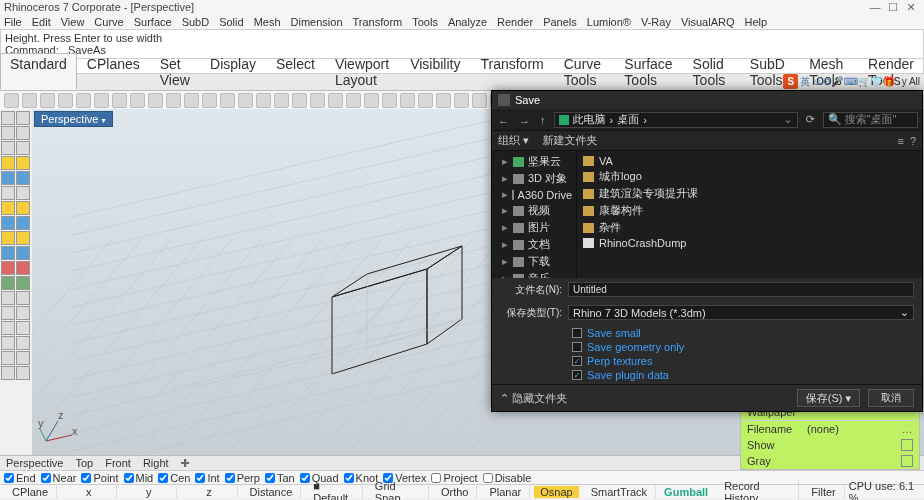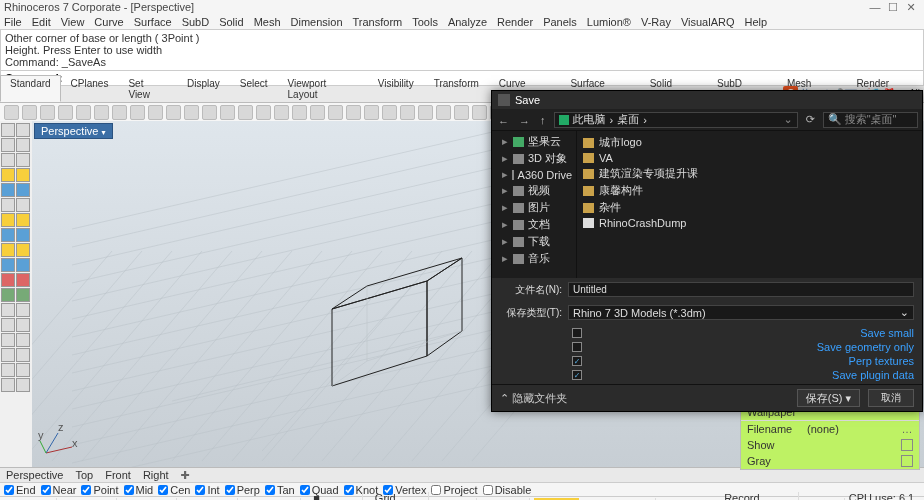--- a/index.html
+++ b/index.html
@@ -14,21 +14,21 @@
 .menubar { height:15px; background:#f5f5f5; display:flex; align-items:center; padding:0 4px; gap:10px; font-size:11px; color:#333; }
 .menubar span { cursor:default; }
 
 
 .cmdhist { background:#fff; border:1px solid #ccc; padding:2px 4px; font-size:10px; line-height:12px; color:#333; }
 .cmdline { background:#fff; border:1px solid #ccc; border-top:none; padding:2px 4px; font-size:10px; height:15px; display:flex; align-items:center; }
 .cmdline b { font-weight:bold; margin-right:4px; }
 
 
 .tabpanels { height:17px; display:flex; align-items:flex-end; background:#e9e9e9; border-bottom:1px solid #bbb; position:relative; }
-.tabpanels .tab { padding:2px 9px 1px; font-size:10px; color:#333; border:1px solid transparent; cursor:default; }
+.tabpanels .tab { padding:2px 9px 1px; font-size:14px; color:#333; border:1px solid transparent; cursor:default; }
 .tabpanels .tab.sel { background:#f6f6f6; border:1px solid #bbb; border-bottom-color:#f6f6f6; }
 .tabpanels .ime { position:absolute; right:4px; top:0; display:flex; gap:2px; align-items:center; }
 .tabpanels .ime .simg { width:15px; height:15px; background:#e6501e; color:#fff; display:flex; align-items:center; justify-content:center; font-size:10px; font-weight:bold; border-radius:2px; }
 .tabpanels .ime span { font-size:10px; color:#3b6ea5; }
 
 
 .toolbar { height:18px; background:#f6f6f6; padding:1px 4px; display:flex; gap:3px; align-items:center; }
 .toolbar .ico { width:15px; height:15px; background:#d8d8d8; border:1px solid #bbb; border-radius:2px; }
 
 
@@ -94,21 +94,21 @@
 .savedlg .tree .tn .fico.d { background:#4a6; }
 .savedlg .tree .tn .fico.p { background:#888; }
 .savedlg .files { flex:1; background:#1d1d1d; padding:3px 6px; }
 .savedlg .files .fi { display:flex; align-items:center; gap:5px; padding:1px 0; font-size:10px; color:#ddd; }
 .savedlg .files .fi .fico { width:11px; height:10px; background:#caa24a; }
 .savedlg .files .fi .fico.f { background:#ddd; }
 .savedlg .fieldrow { display:flex; align-items:center; padding:4px 8px; gap:6px; background:#2b2b2b; }
 .savedlg .fieldrow .flbl { width:62px; text-align:right; color:#ddd; font-size:10px; }
 .savedlg .fieldrow .finp { flex:1; height:15px; background:#191919; border:1px solid #444; color:#ddd; padding:0 4px; font-size:10px; }
 .savedlg .opts { padding:2px 8px 2px 80px; background:#2b2b2b; }
-.savedlg .opts .orow { display:flex; align-items:center; gap:13px; padding:1px 0; font-size:10px;justify-content:space-between; }
+.savedlg .opts .orow { display:flex; align-items:center; gap:5px; padding:1px 0; font-size:10px; }
 .savedlg .opts .orow .ck { width:10px; height:10px; border:1px solid #888; background:#191919; display:flex; align-items:center; justify-content:center; color:#5ad; font-size:8px; }
 .savedlg .opts .orow.on .ck::after { content:"✓"; }
 .savedlg .opts .orow .otxt { color:#3aa0ff; }
 .savedlg .footer { display:flex; align-items:center; padding:4px 8px; background:#2b2b2b; border-top:1px solid #111; }
 .savedlg .footer .hidef { color:#ccc; font-size:10px; display:flex; align-items:center; gap:3px; }
 .savedlg .footer .btns { margin-left:auto; display:flex; gap:8px; }
 .savedlg .footer .dbtn { min-width:46px; height:18px; background:#333; border:1px solid #555; color:#ddd; font-size:10px; display:flex; align-items:center; justify-content:center; padding:0 8px; }
 </style>
 </head>
 <body>
@@ -136,21 +136,20 @@
     <span>Analyze</span>
     <span>Render</span>
     <span>Panels</span>
     <span>Lumion®</span>
     <span>V-Ray</span>
     <span>VisualARQ</span>
     <span>Help</span>
   </div>
 
 <div class="cmdhist" id="cmdhist">
-    <div>Other corner of base or length ( 3Point )</div>
     <div>Height. Press Enter to use width</div>
     <div>Command: _SaveAs</div>
   </div>
 <div class="cmdline">
   <b>Command:</b>
 </div>
 
 <div class="tabpanels">
   <div id="tabstrip" style="display:flex">
       <div class="tab sel">Standard</div>
@@ -464,20 +463,28 @@
       <span>›</span>
       <span style="flex:1"></span>
       <span style="color:#888">⌄</span>
     </div>
     <span class="nbtn">⟳</span>
     <div class="schbox">
       <span style="margin-right:3px">🔍</span>
       <span>搜索"桌面"</span>
     </div>
   </div>
+  <div class="orgrow">
+    <span>组织 ▾</span>
+    <span>新建文件夹</span>
+    <div class="rbtns">
+      <span>≡</span>
+      <span>?</span>
+    </div>
+  </div>
   <div class="body">
     <div class="tree" id="dlgtree">
         <div class="tn">
           <span class="exp">▸</span>
           <span class="fico d"></span>
           <span>坚果云</span>
         </div>
         <div class="tn">
           <span class="exp">▸</span>
           <span class="fico p"></span>
@@ -510,25 +517,25 @@
         </div>
         <div class="tn">
           <span class="exp">▸</span>
           <span class="fico p"></span>
           <span>音乐</span>
         </div>
       </div>
     <div class="files" id="dlgfiles">
         <div class="fi">
           <span class="fico "></span>
-          <span>城市logo</span>
+          <span>VA</span>
         </div>
         <div class="fi">
           <span class="fico "></span>
-          <span>VA</span>
+          <span>城市logo</span>
         </div>
         <div class="fi">
           <span class="fico "></span>
           <span>建筑渲染专项提升课</span>
         </div>
         <div class="fi">
           <span class="fico "></span>
           <span>康馨构件</span>
         </div>
         <div class="fi">

